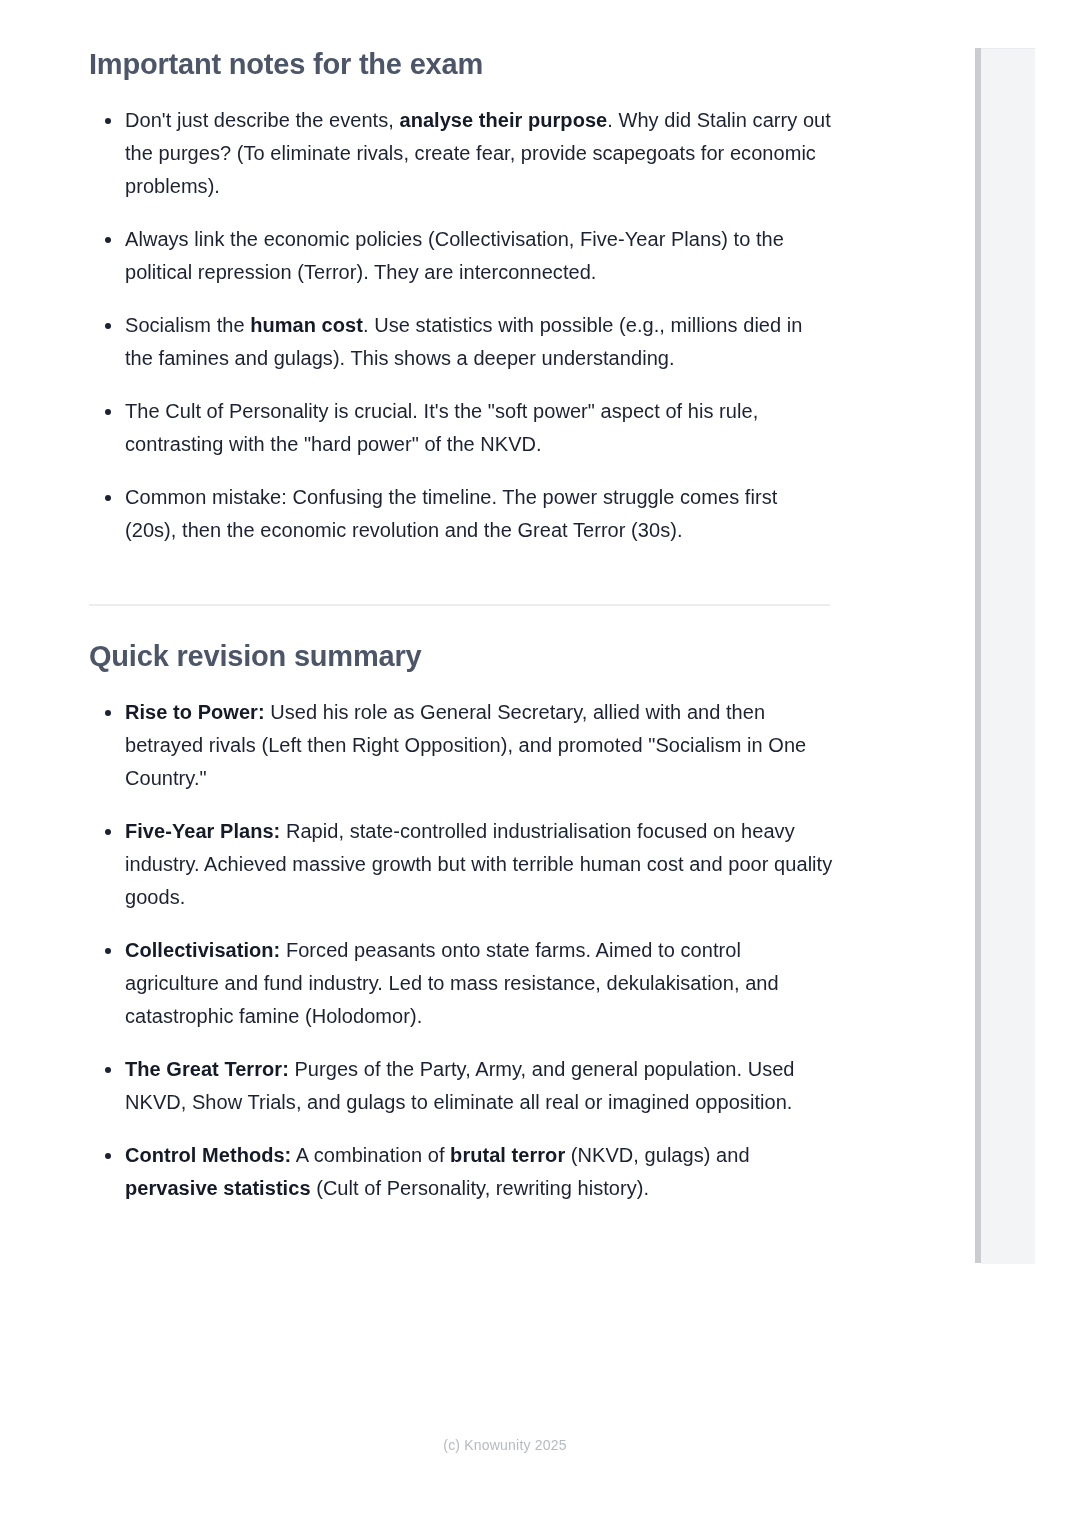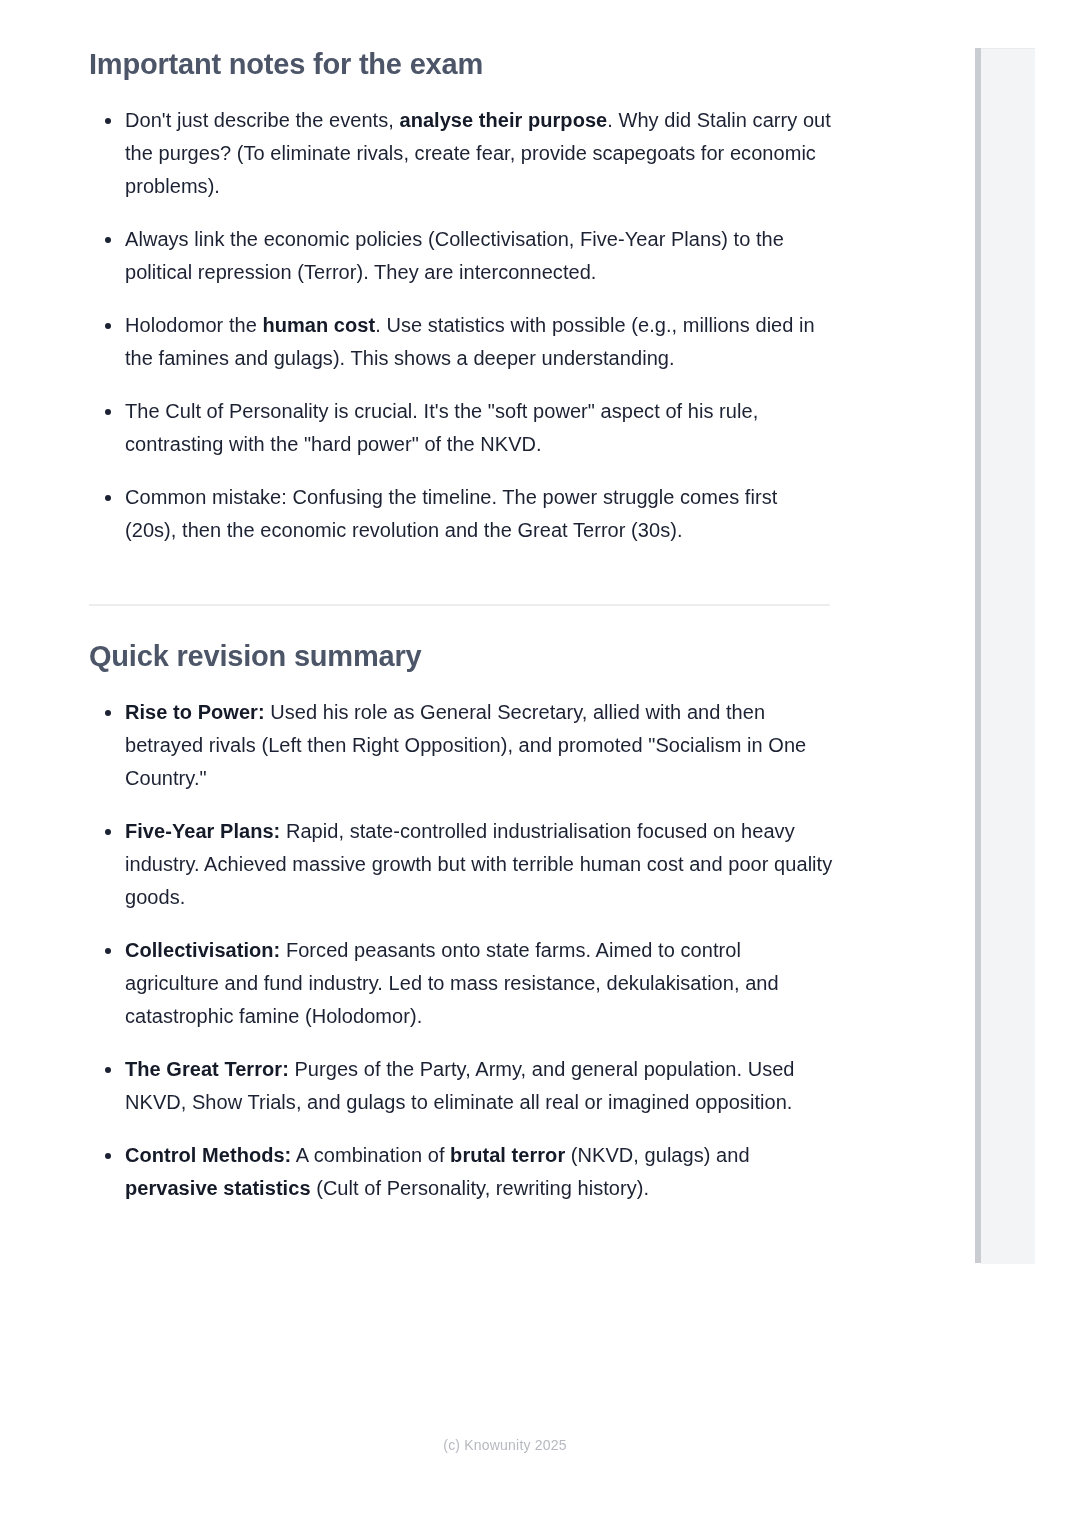--- a/index.html
+++ b/index.html
@@ -120,21 +120,21 @@
 </head>
 <body>
 
 <div id="page">
 
   <section class="section" id="section-exam-notes">
     <h2 class="heading">Important notes for the exam</h2>
     <ul class="bullets">
         <li><span>Don't just describe the events, </span><span class="b">analyse their purpose</span><span>. Why did Stalin carry out the purges? (To eliminate rivals, create fear, provide scapegoats for economic problems).</span></li>
         <li><span>Always link the economic policies (Collectivisation, Five-Year Plans) to the political repression (Terror). They are interconnected.</span></li>
-        <li><span>Holodomor the </span><span class="b">human cost</span><span>. Use statistics with possible (e.g., millions died in the famines and gulags). This shows a deeper understanding.</span></li>
+        <li><span>Socialism the </span><span class="b">human cost</span><span>. Use statistics with possible (e.g., millions died in the famines and gulags). This shows a deeper understanding.</span></li>
         <li><span>The Cult of Personality is crucial. It's the "soft power" aspect of his rule, contrasting with the "hard power" of the NKVD.</span></li>
         <li><span>Common mistake: Confusing the timeline. The power struggle comes first (20s), then the economic revolution and the Great Terror (30s).</span></li>
       </ul>
   </section>
 
   <hr class="divider">
 
   <section class="section" id="section-summary">
     <h2 class="heading">Quick revision summary</h2>
     <ul class="bullets">

